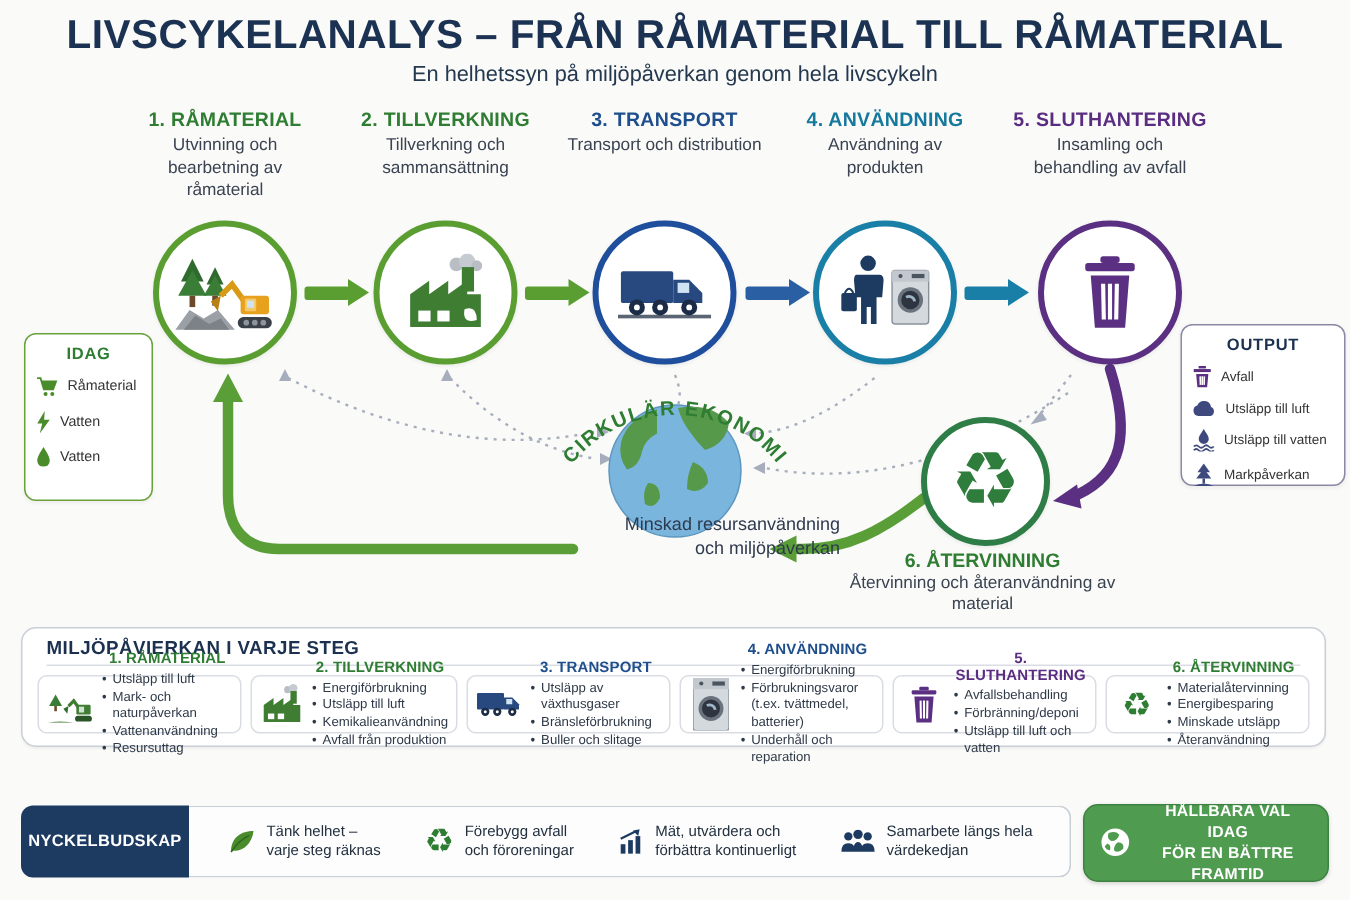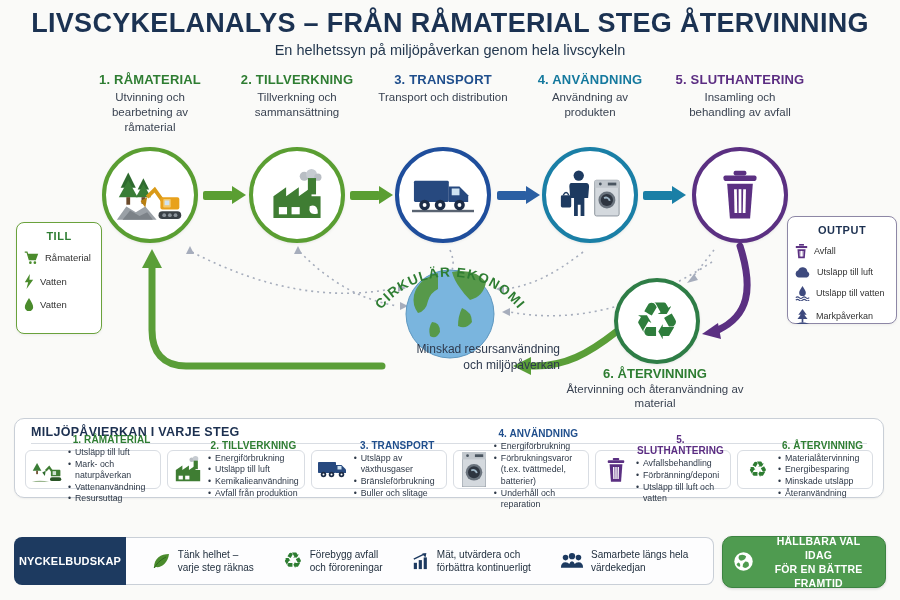--- a/index.html
+++ b/index.html
@@ -44,21 +44,21 @@
   .key-text{font-size:10px;color:#22303f;white-space:pre-line;line-height:1.3;}
   .cta{position:absolute;left:722px;top:536px;width:164px;height:52px;background:#4f9b50;border:1px solid #3c8341;border-radius:10px;display:flex;align-items:center;gap:8px;padding:0 10px;box-sizing:border-box;box-shadow:0 1px 3px rgba(0,0,0,.15);text-align:center;}
   .cta-text{color:#fff;font-weight:bold;font-size:10.5px;letter-spacing:.2px;white-space:pre-line;line-height:1.35;}
   .rg{color:#2e7d32;font-size:22px;line-height:1;}
 </style>
 </head>
 <body>
 
 <div class="page">
 
-  <div class="title">LIVSCYKELANALYS – FRÅN RÅMATERIAL STEG ÅTERVINNING</div>
+  <div class="title">LIVSCYKELANALYS – FRÅN RÅMATERIAL TILL RÅMATERIAL</div>
   <div class="subtitle">En helhetssyn på miljöpåverkan genom hela livscykeln</div>
 
   <div class="stage" style="left:75px">
     <div class="s-label g">1. RÅMATERIAL</div>
     <div class="s-desc">Utvinning och bearbetning av råmaterial</div>
   </div>
   <div class="stage" style="left:222px">
     <div class="s-label g">2. TILLVERKNING</div>
     <div class="s-desc">Tillverkning och sammansättning</div>
   </div>
@@ -214,21 +214,21 @@
       <div class="head"></div>
     </div>
 
   <div class="circ6">
     <span class="rec-glyph">♻</span>
   </div>
   <div class="rec-label">6. ÅTERVINNING</div>
   <div class="rec-desc">Återvinning och återanvändning av material</div>
 
   <div class="io-box input-box">
-    <div class="io-title g">TILL</div>
+    <div class="io-title g">IDAG</div>
     <div class="io-row">
       <svg viewBox="0 0 20 18" width="15">
           <path d="M1,1.5 h3 l3,10 h9" fill="none" stroke="#4a8b2c" stroke-width="1.6"></path>
           <path d="M4.5,3.5 h14.5 l-3,8 h-8.8 z" fill="#4a8b2c"></path>
           <circle cx="8.5" cy="15.5" r="1.8" fill="#4a8b2c"></circle>
           <circle cx="14.5" cy="15.5" r="1.8" fill="#4a8b2c"></circle>
         </svg>
       <span class="lbl">Råmaterial</span>
     </div>
     <div class="io-row">

